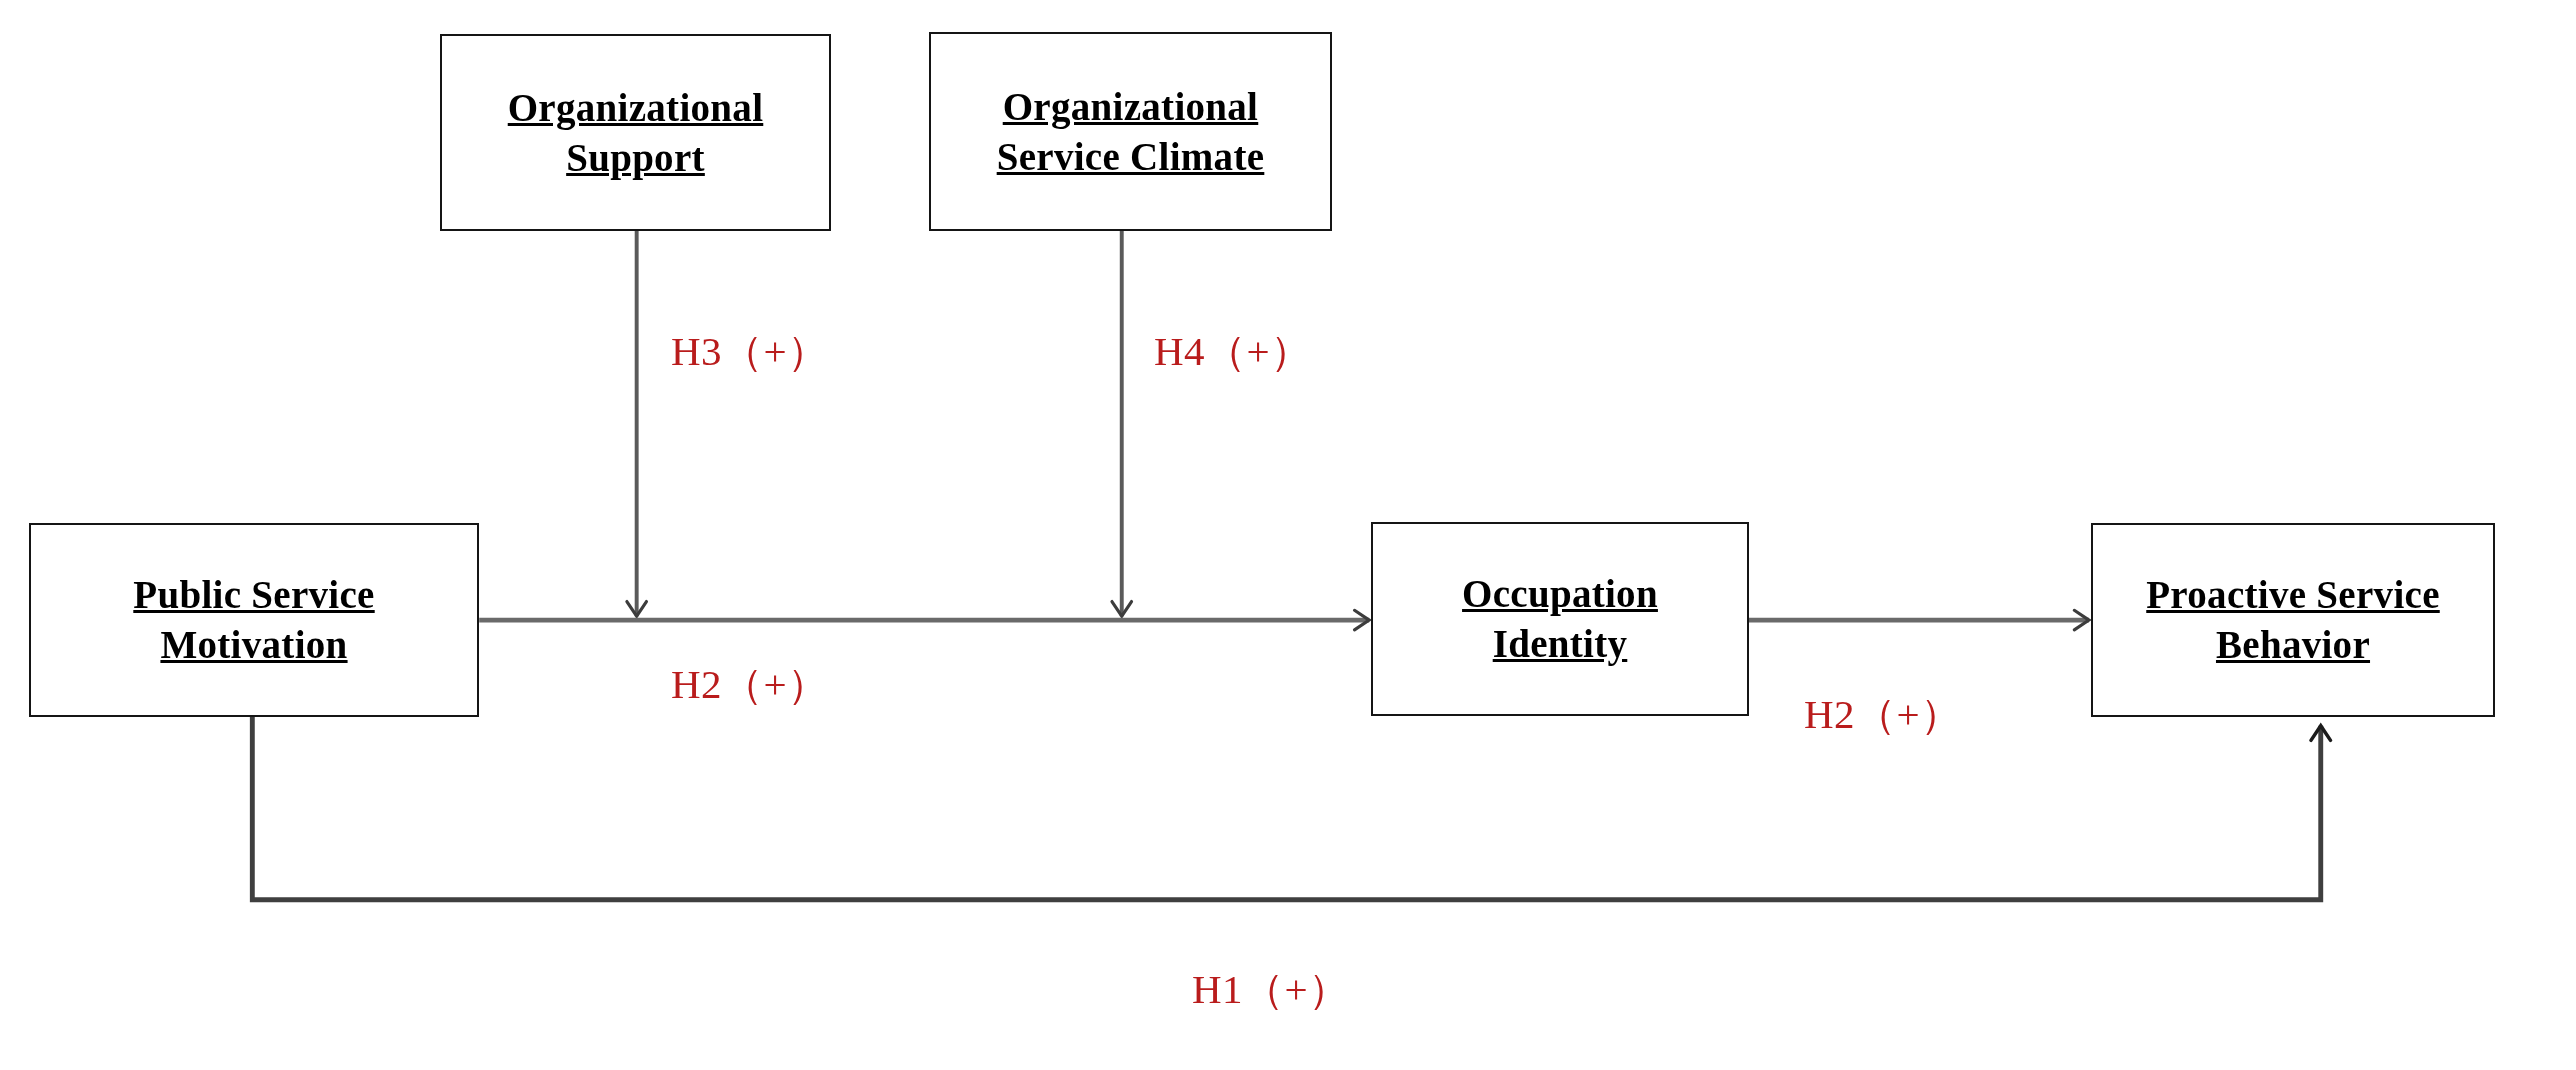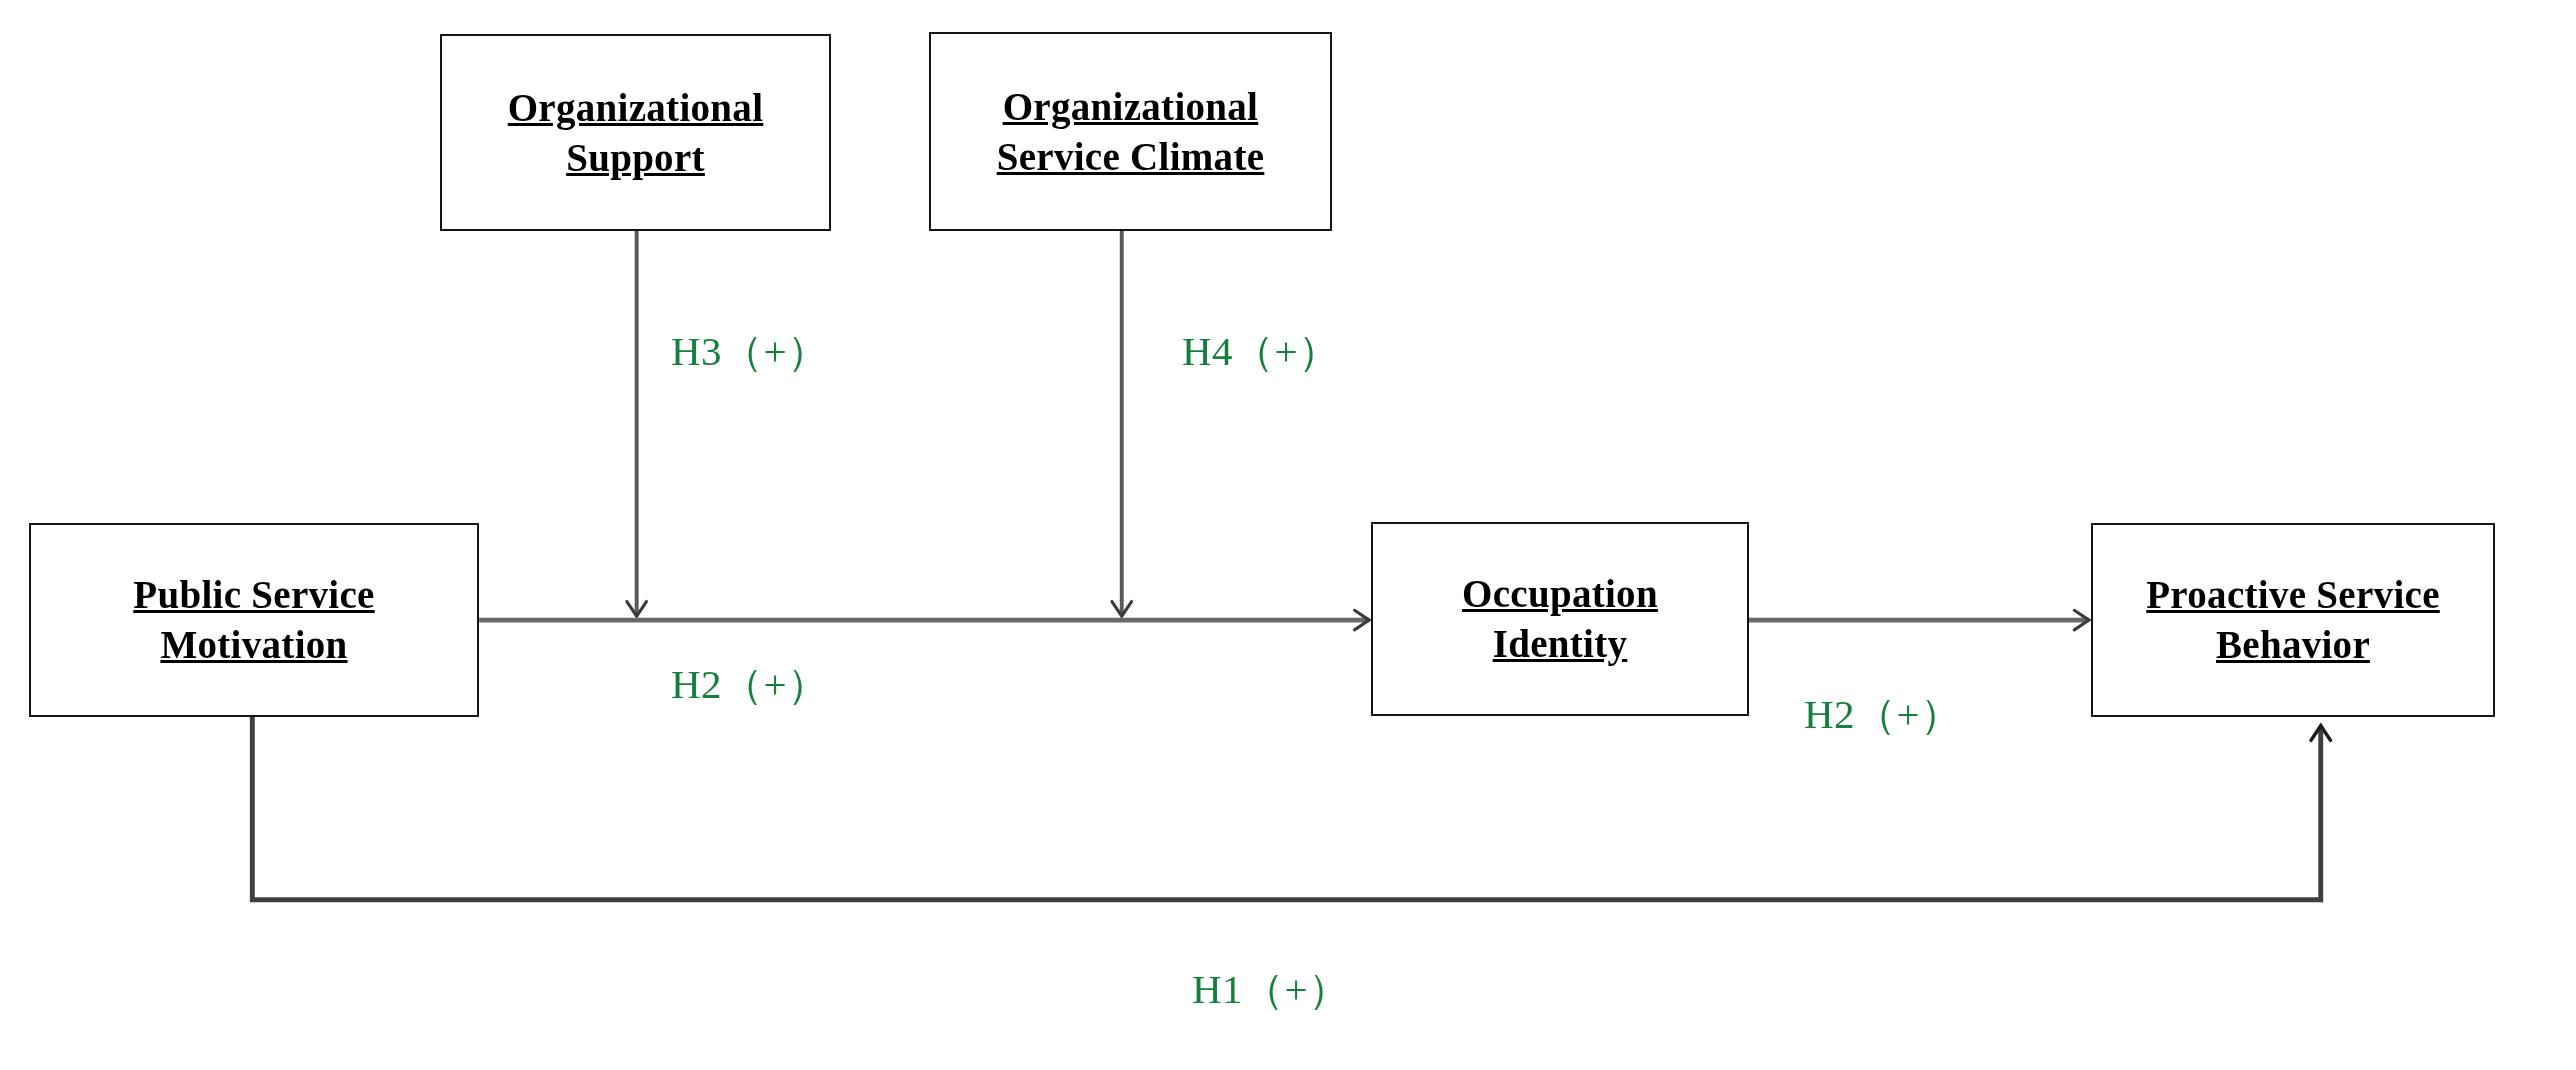--- a/index.html
+++ b/index.html
@@ -39,21 +39,21 @@
     display: block;
     white-space: pre-line;
     text-decoration: underline;
   }
   .edge-label {
     position: absolute;
     font-size: 41px;
     font-weight: normal;
     letter-spacing: 0.5px;
     white-space: nowrap;
-    color: #15803d;
+    color: #b91c1c;
     z-index: 4;
   }
   svg.wires {
     position: absolute;
     left: 0;
     top: 0;
     width: 2576px;
     height: 1071px;
     z-index: 1;
   }
@@ -104,21 +104,21 @@
 Motivation</span>
   </div>
 
   <div class="node" style="left:2091px; top:523px; width:404px; height:194px;align-items:center;">
     <span class="node-label">Proactive Service
 Behavior</span>
   </div>
 
   <div class="edge-label" style="left:671px; top:324px;">H3（+）</div>
 
-  <div class="edge-label" style="left:1154px; top:324px;margin-left:28px;">H4（+）</div>
+  <div class="edge-label" style="left:1154px; top:324px;">H4（+）</div>
 
   <div class="edge-label" style="left:671px; top:657px;">H2（+）</div>
 
   <div class="edge-label" style="left:1804px; top:687px;">H2（+）</div>
 
   <div class="edge-label" style="left:1192px; top:962px;">H1（+）</div>
 
 </div>
 
 

